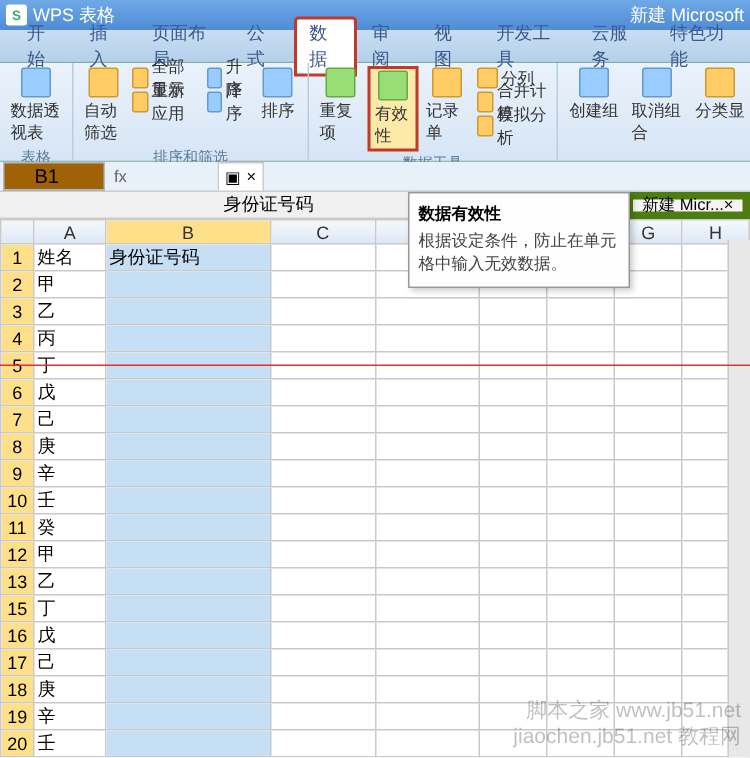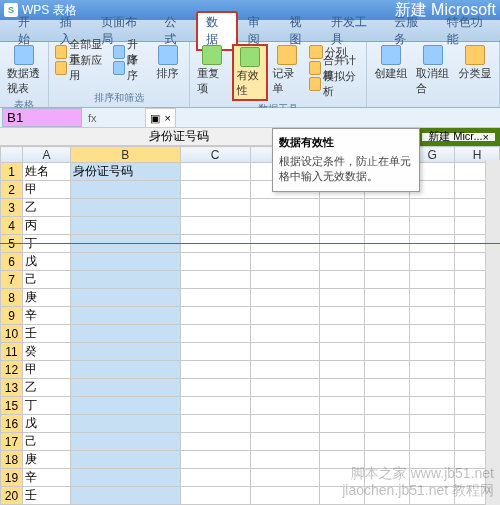--- a/index.html
+++ b/index.html
@@ -1,38 +1,38 @@
 <!DOCTYPE html>
 <html><head>
 <meta charset="utf-8">
 <style>
 *{margin:0;padding:0;box-sizing:border-box;font-family:"Microsoft YaHei",SimSun,sans-serif}
 body{font-size:12px;background:#fff;width:500px;height:505px;overflow:hidden;position:relative}
 .titlebar{height:20px;background:linear-gradient(#6fa8e5,#4f8cd6);color:#fff;display:flex;align-items:center;padding:0 4px}
 .titlebar .logo{width:14px;height:14px;background:#fff;border-radius:2px;margin-right:4px;display:flex;align-items:center;justify-content:center;color:#4a7;font-size:9px;font-weight:bold}
-.titlebar .doc{margin-left:auto;font-size:16px}
+.titlebar .doc{margin-left:auto;font-size:12px}
 .tabs{height:22px;background:linear-gradient(#c9ddf2,#b5d0ea);display:flex;align-items:center;padding-left:8px;border-bottom:1px solid #8aa}
 .tab{padding:3px 10px;font-size:12px;color:#3a5a8a;cursor:pointer}
 .tab.active{background:#fff;border:1px solid #8aa;border-bottom:none;border-radius:3px 3px 0 0}
 .tab.hl{border:2px solid #c0392b;padding:1px 8px}
 .ribbon{height:66px;background:linear-gradient(#eaf2fb,#d6e5f5);display:flex;border-bottom:1px solid #9bb}
 .grp{border-right:1px solid #b8cde0;padding:2px 4px;display:flex;flex-direction:column;justify-content:space-between}
 .grp-title{font-size:10px;color:#5a7a9a;text-align:center;padding-top:1px}
 .grp-body{display:flex;gap:2px;flex:1}
 .btn{display:flex;flex-direction:column;align-items:center;padding:1px 3px;cursor:pointer;font-size:11px;color:#333}
 .btn-lg{width:40px}
 .btn .ic{width:20px;height:20px;background:#fc6;border:1px solid #c93;border-radius:2px;margin-bottom:1px}
 .ic.blue{background:#9cf;border-color:#69c}
 .ic.grn{background:#9d7;border-color:#6a4}
 .btn-sm{flex-direction:row;align-items:center;gap:2px;padding:1px 2px;height:16px}
 .btn-sm .ic{width:14px;height:14px;margin:0}
 .col{display:flex;flex-direction:column}
 .btn.hl{border:2px solid #c0392b;background:#fde9a8}
 .fbar{height:20px;background:#e8f0fa;display:flex;align-items:center;border-bottom:1px solid #ccc;font-size:11px;position:relative}
-.nb{width:80px;border:1px solid #abc;background:#f0abfc;padding:1px 4px;margin:0 2px}
+.nb{width:68px;border:1px solid #abc;background:#a16207;padding:1px 20px;margin:0 2px}
 .fx{padding:0 4px;color:#666}
 .fv{flex:1;padding:0 4px}
 .docer{position:absolute;left:145px;top:0;height:20px;display:flex;align-items:center;font-size:11px;background:#fff;border:1px solid #ccc;padding:0 4px;gap:4px;z-index:2}
 .dtab{height:18px;display:flex;align-items:center;padding:0 6px;background:#f4f4f4;border:5px solid #4d7c0f;font-size:11px;margin-left:2px}
 .tooltip{position:absolute;left:272px;top:128px;width:148px;background:#fefefe;border:1px solid #999;box-shadow:2px 2px 4px rgba(0,0,0,.2);padding:6px;font-size:11px;z-index:10}
 .tooltip .tt-title{font-weight:bold;margin-bottom:4px}
 .tooltip .tt-body{color:#444;line-height:1.4}
 .sheet{position:relative;overflow:hidden}
 table{border-collapse:collapse;table-layout:fixed}
 td,th{border:1px solid #c9c9c9;height:16px;font-size:12px;padding:0 2px;text-align:left;overflow:hidden;white-space:nowrap}
@@ -72,20 +72,24 @@
     <div class="grp-body">
         <div class="btn btn-lg">
           <div class="ic blue"></div>
           <span>数据透视表</span>
         </div>
       </div>
     <div class="grp-title">表格</div>
   </div>
   <div class="grp">
     <div class="grp-body">
+      <div class="btn btn-lg">
+          <div class="ic"></div>
+          <span>自动筛选</span>
+        </div>
       <div class="col">
         <div class="btn btn-sm">
             <div class="ic"></div>
             <span>全部显示</span>
           </div>
         <div class="btn btn-sm">
             <div class="ic"></div>
             <span>重新应用</span>
           </div>
       </div>

